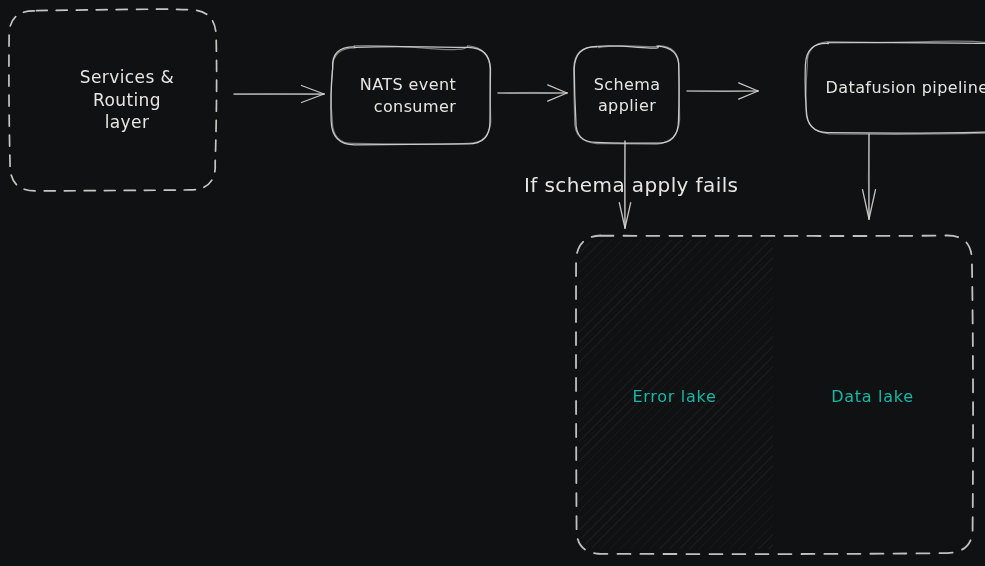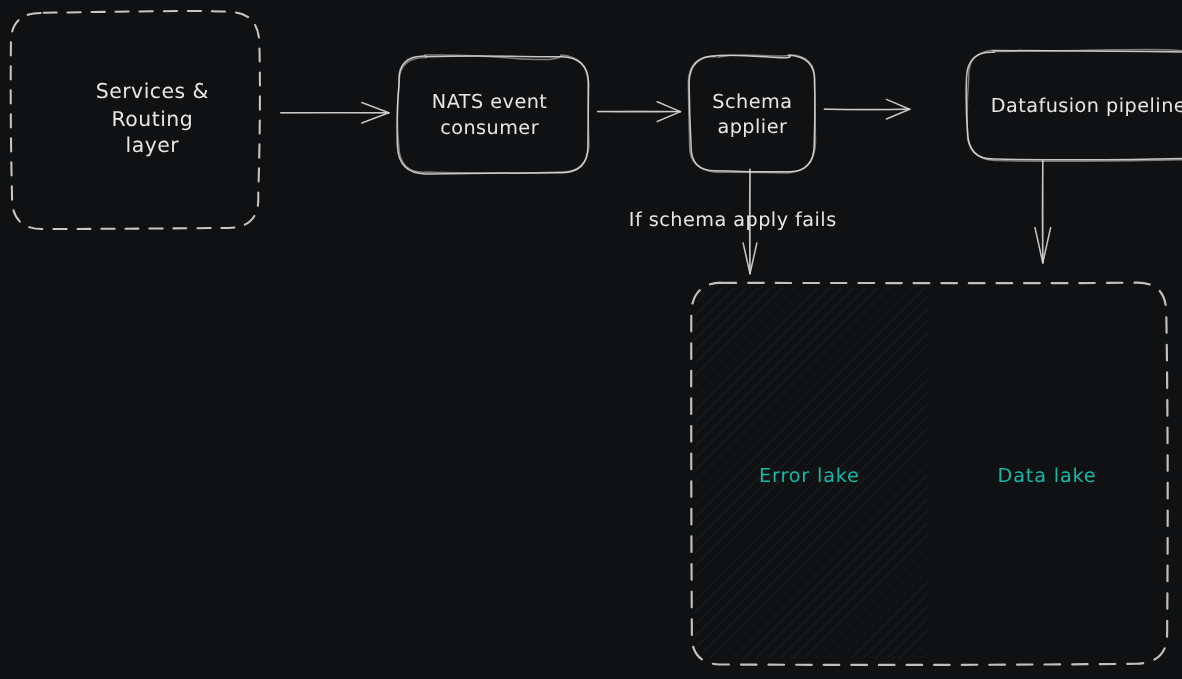--- a/index.html
+++ b/index.html
@@ -71,21 +71,21 @@
 <div id="canvas" style="width: 985px; height: 566px; background: rgb(16, 17, 19);">
 
   <div class="node" id="node-services-routing-layer" style="left: 10px; top: 10px; width: 206px; height: 180px;">
     <svg class="inline-shape" width="220" height="194" viewBox="-7 -7 220 194" style="left: -7px; top: -7px;">
         <path d="M 26.40 0.62 Q 72.80 -0.08 122.71 -0.63 T 180.42 -0.06 Q 205.77 0.12 206.15 26.51 Q 207.40 80.94 205.19 153.01 Q 206.65 179.61 180.26 179.95 Q 112.43 180.58 25.15 180.89 Q -0.51 180.56 0.04 154.43 Q -1.53 90.27 -0.90 25.30 Q -0.95 -0.62 26.91 0.98" fill="none" stroke="#d6d4d1" stroke-width="1.7" stroke-linecap="round" opacity="0.93" stroke-dasharray="11 9"></path>
       </svg>
     <span class="node-label" style="font-size: 17px; margin-left: 28px;">Services &amp; Routing
 layer</span>
   </div>
 
-  <div class="node" id="node-nats-event-consumer" style="left: 332px; top: 47px; width: 152px; height: 97px;">
+  <div class="node" id="node-nats-event-consumer" style="left: 332px; top: 47px; width: 152px; height: 97px; text-align: right;">
     <svg class="inline-shape" width="172" height="111" viewBox="-7 -7 172 111" style="left: -7px; top: -7px;">
         <path d="M 22.57 0.39 Q 55.62 -0.70 94.43 -0.09 T 135.80 0.33 Q 157.91 0.82 158.50 21.89 Q 158.35 44.59 157.91 75.14 Q 157.70 96.96 136.05 96.88 Q 87.51 97.28 22.37 97.90 Q 0.01 97.82 -0.85 74.33 Q -1.78 48.37 0.61 21.37 Q -0.93 -0.59 22.65 -0.23" fill="none" stroke="#d6d4d1" stroke-width="1.25" stroke-linecap="round" opacity="0.93"></path>
         <path d="M 21.95 -1.10 Q 55.53 -1.90 95.52 1.45 T 135.59 -1.11 Q 157.07 0.29 158.00 21.44 Q 157.97 43.59 158.72 74.81 Q 156.93 96.69 136.08 96.29 Q 86.03 98.05 22.43 96.43 Q 0.89 97.53 0.27 74.16 Q -2.26 48.75 0.71 20.94 Q 0.41 1.01 23.11 0.97" fill="none" stroke="#d6d4d1" stroke-width="1.25" stroke-linecap="round" opacity="0.55"></path>
       </svg>
     <span class="node-label" style="font-size: 16px;">NATS event
 consumer</span>
   </div>
 
   <div class="node" id="node-schema-applier" style="left: 575px; top: 47px; width: 104px; height: 96px;">
     <svg class="inline-shape" width="118" height="110" viewBox="-7 -7 118 110" style="left: -7px; top: -7px;">
@@ -109,21 +109,21 @@
   <div id="node-lakes-container" style="position: absolute; left: 576px; top: 236px; width: 396px; height: 317px;">
     <svg class="inline-shape" width="410" height="331" viewBox="-7 -7 410 331" style="left: -7px; top: -7px;">
         <path d="M 24.26 -0.25 Q 138.51 -0.16 237.20 -0.03 T 371.01 -0.51 Q 395.71 -0.91 395.90 24.60 Q 397.82 143.12 396.60 292.60 Q 396.71 316.21 371.11 317.15 Q 217.24 318.64 23.27 317.75 Q 0.01 316.47 0.57 293.10 Q -0.20 158.81 0.08 24.91 Q 0.75 0.52 24.67 -0.49" fill="none" stroke="#d6d4d1" stroke-width="1.8" stroke-linecap="round" stroke-dasharray="13 10" opacity="0.9"></path>
       </svg>
   </div>
 
   <div class="lake-label" id="label-error-lake" style="font-size: 16px; left: 674.5px; top: 396.085px; transform: translate(-50%, -50%);">Error lake</div>
 
   <div class="lake-label" id="label-data-lake" style="font-size: 16px; left: 872.5px; top: 396.085px; transform: translate(-50%, -50%);">Data lake</div>
 
-  <div class="edge-label" id="label-schema-fail" style="font-size: 16px; left: 524px; top: 173px;">If schema apply fails</div>
+  <div class="edge-label" id="label-schema-fail" style="font-size: 20px; left: 524px; top: 173px;">If schema apply fails</div>
 
   <svg class="overlay" id="arrows-overlay" viewBox="0 0 985 566">
       <path d="M 234.0 94.0 Q 278.6 94.1 324.0 94.0" fill="none" stroke="#d6d4d1" stroke-width="1.25" stroke-linecap="round" stroke-linejoin="round" opacity="0.9"></path>
       <path d="M 234.0 94.0 Q 277.6 93.5 324.0 94.0" fill="none" stroke="#d6d4d1" stroke-width="1" stroke-linecap="round" stroke-linejoin="round" opacity="0.45"></path>
       <path d="M 301.5 102.5 L 324.0 94.0" fill="none" stroke="#d6d4d1" stroke-width="1.3" stroke-linecap="round" stroke-linejoin="round" opacity="0.92"></path>
       <path d="M 301.5 85.5 L 324.0 94.0" fill="none" stroke="#d6d4d1" stroke-width="1.3" stroke-linecap="round" stroke-linejoin="round" opacity="0.92"></path>
       <path d="M 498.0 93.0 Q 532.3 93.4 567.0 93.0" fill="none" stroke="#d6d4d1" stroke-width="1.25" stroke-linecap="round" stroke-linejoin="round" opacity="0.9"></path>
       <path d="M 498.0 93.0 Q 533.1 91.7 567.0 93.0" fill="none" stroke="#d6d4d1" stroke-width="1" stroke-linecap="round" stroke-linejoin="round" opacity="0.45"></path>
       <path d="M 547.7 101.2 L 567.0 93.0" fill="none" stroke="#d6d4d1" stroke-width="1.3" stroke-linecap="round" stroke-linejoin="round" opacity="0.92"></path>
       <path d="M 547.7 84.8 L 567.0 93.0" fill="none" stroke="#d6d4d1" stroke-width="1.3" stroke-linecap="round" stroke-linejoin="round" opacity="0.92"></path>

